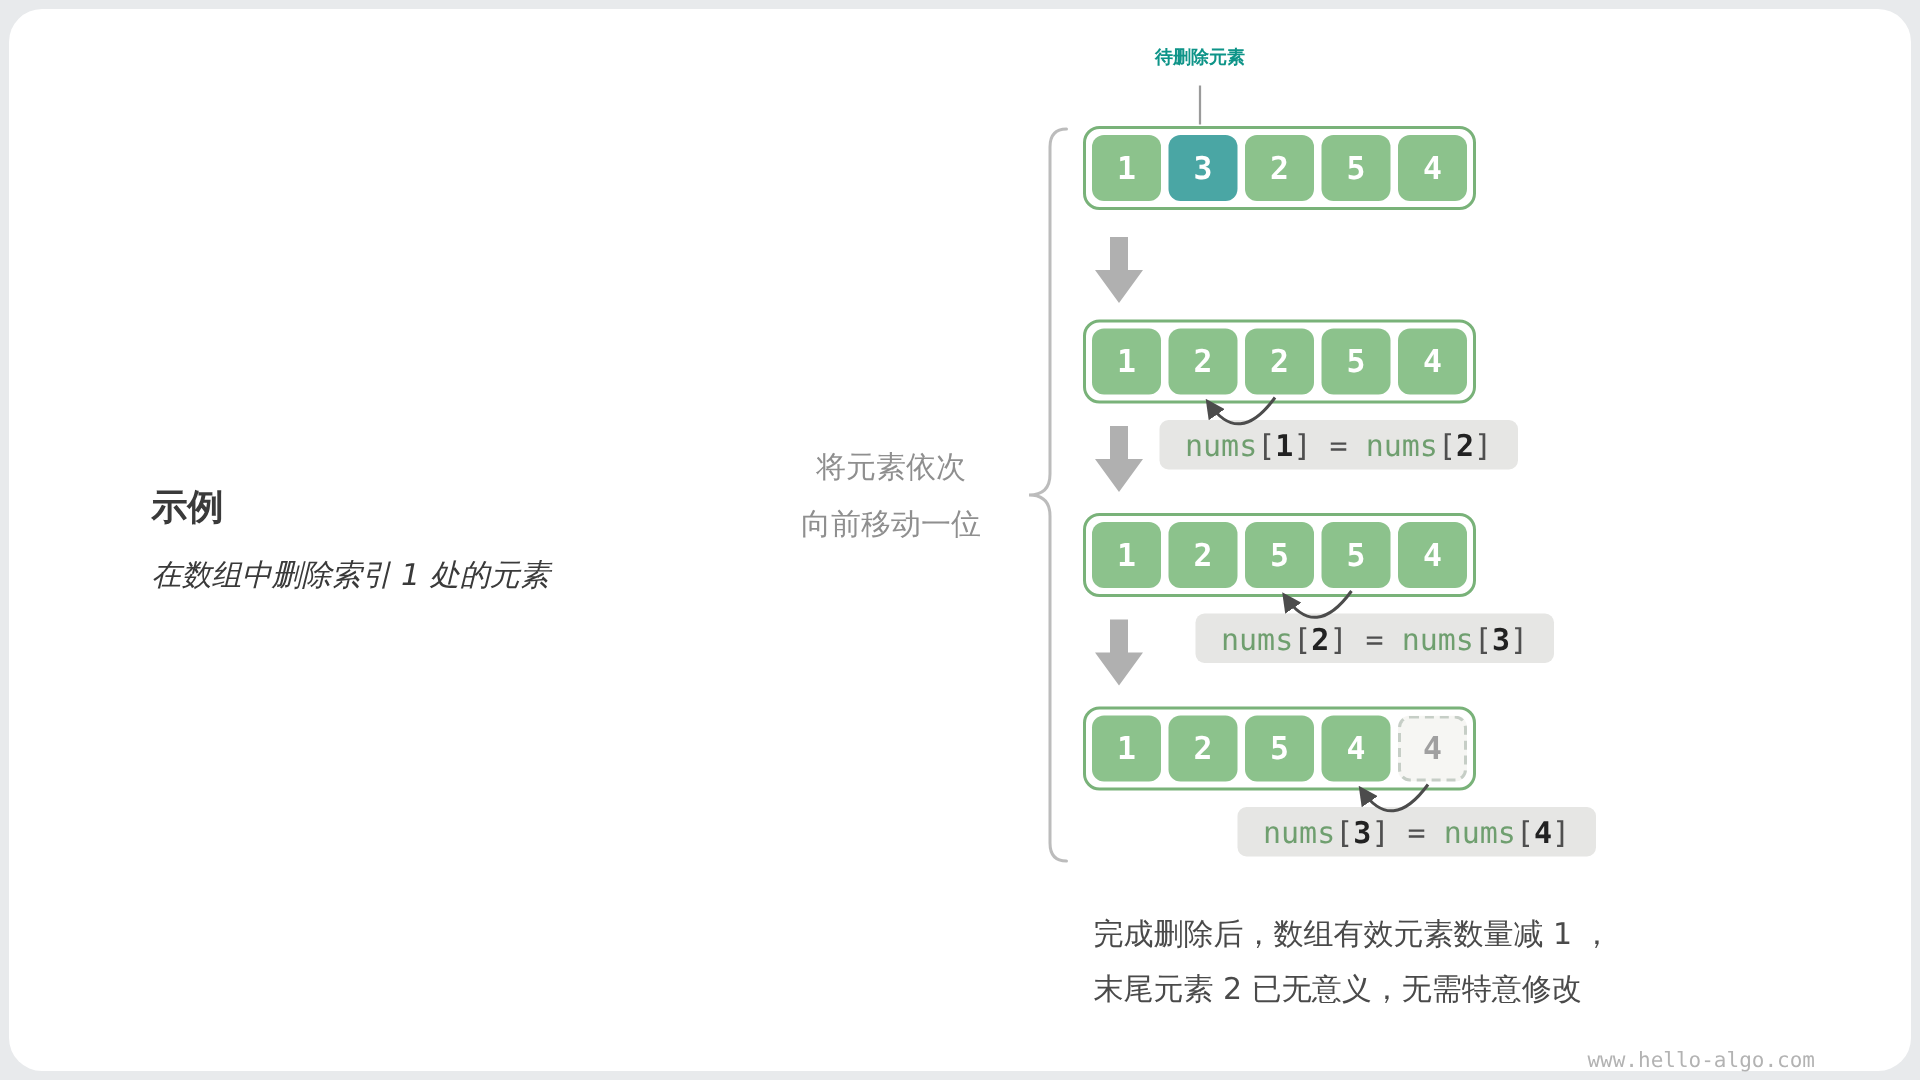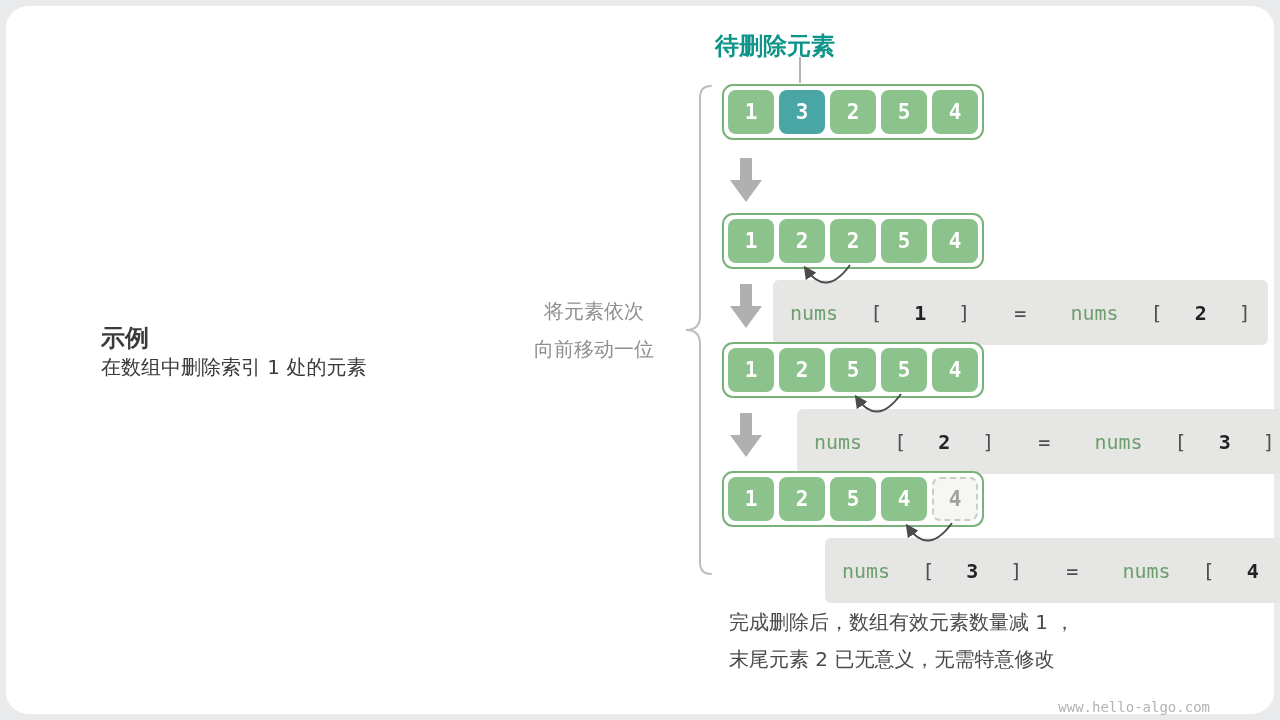--- a/index.html
+++ b/index.html
@@ -27,36 +27,36 @@
     font-size:21px;font-weight:600;box-sizing:border-box;
   }
   .cell[data-state="target"]{background:#4aa6a4;}
   .cell[data-state="moved"]{font-weight:800;}
   .cell[data-state="stale"]{
     background:#f6f6f3;border:2px dashed #c6cec6;color:#a0a0a0;font-weight:700;
   }
   
   .code{
     position:absolute;height:33px;background:#e6e6e4;border-radius:6px;
-    display:flex;align-items:center;padding:16px 17px;white-space:pre;
+    display:flex;align-items:center;padding:0 17px;white-space:pre;
     font-family:"DejaVu Sans Mono","Liberation Mono",monospace;
-    font-size:20px;color:#4f4f4f;gap:32px;
+    font-size:20px;color:#4f4f4f;
   }
   .c1{left:773px;top:280px}.c2{left:797px;top:409px}.c3{left:825px;top:538px}
   .tk-fn{color:#6f9f6f;}
   .tk-pl{color:#4f4f4f;}
   .tk-ix{color:#222;font-weight:700;}
   
   .del-label{
-    position:absolute;left:715px;top:30px;width:170px;
-    font-size:24px;font-weight:bold;color:#0e9488;
+    position:absolute;left:715px;top:30px;width:170px;text-align:center;
+    font-size:12px;font-weight:bold;color:#0e9488;
   }
   .example{position:absolute;left:101px;top:322px;color:#3a3a3a;}
   .ex-title{font-size:24px;font-weight:bold;}
-  .ex-desc{font-size:20px;white-space:nowrap;}
+  .ex-desc{font-size:20px;margin-top:16px;white-space:nowrap;font-style:italic;}
   .shift-note{
     position:absolute;left:505px;top:292px;width:178px;text-align:center;
     font-size:20px;line-height:38px;color:#8f8f8f;
   }
   .footer{
     position:absolute;left:729px;top:604px;
     font-size:20px;line-height:37px;color:#4a4a4a;white-space:nowrap;
   }
   .watermark{
     position:absolute;right:70px;top:671px;

